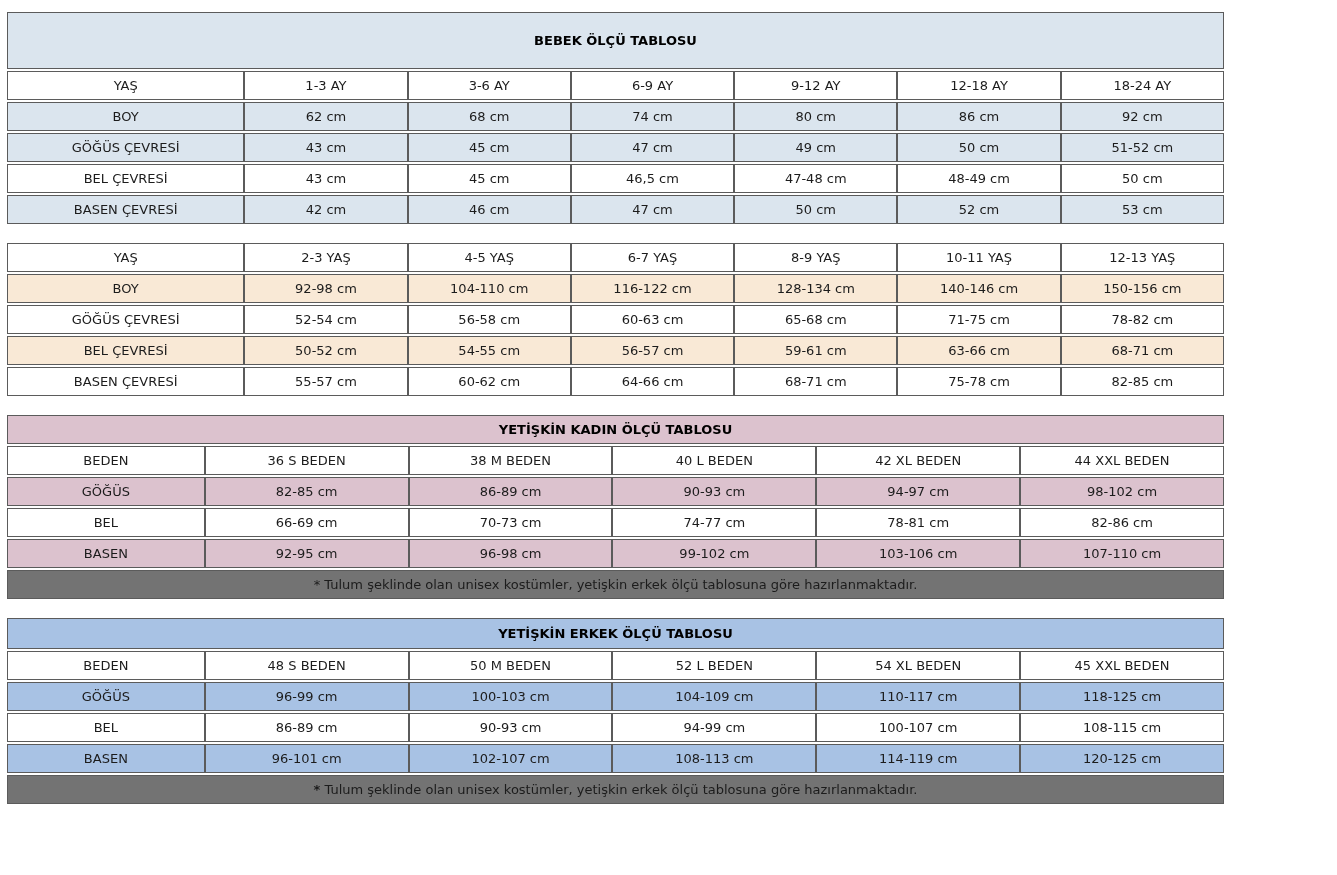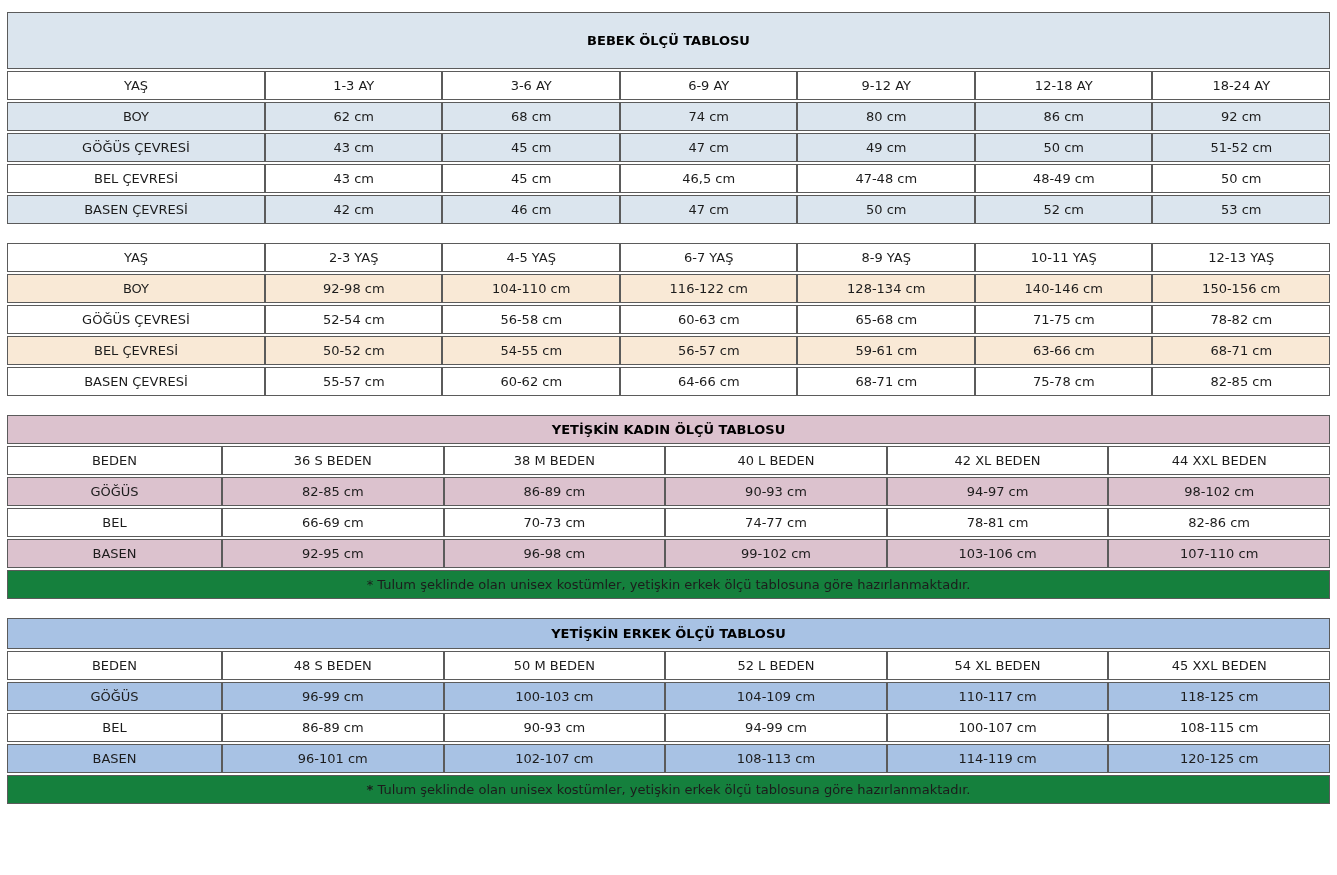--- a/index.html
+++ b/index.html
@@ -9,21 +9,21 @@
     font-family: "DejaVu Sans", "Liberation Sans", sans-serif;
     color: #1c1c1c;
   }
   .page {
     width: 1337px;
     box-sizing: border-box;
     padding: 10px 7px 6px 7px;
     background: #ffffff;
   }
   table.size-table {
-    width: 1323px;
+    width: 1217px;
     table-layout: fixed;
     border-collapse: separate;
     border-spacing: 0 2px;
     margin-bottom: 15px;
   }
   table.size-table:last-child { margin-bottom: 0; }
   table.size-table td {
     border: 1px solid #5b5b5b;
     text-align: center;
     vertical-align: middle;
@@ -49,21 +49,21 @@
   #t-kadin .title { padding: 6px 4px; }
   #t-erkek .title { padding: 7px 4px; }
   
   tr.shaded td { background: var(--shade); margin-left: 39px; }
   tr.plain td  { background: #ffffff; }
   
   td.footnote {
     text-align: left;
     font-size: 15px;
     padding: 8px 5px;
-    background: #15803d;
+    background: #737373;
     white-space: pre-wrap;
   }
   td.footnote .star { font-weight: normal; }
   td.footnote .star.bold { font-weight: bold; }
 </style>
 </head>
 <body>
 
 <div class="page">
   <div id="tables-root">

